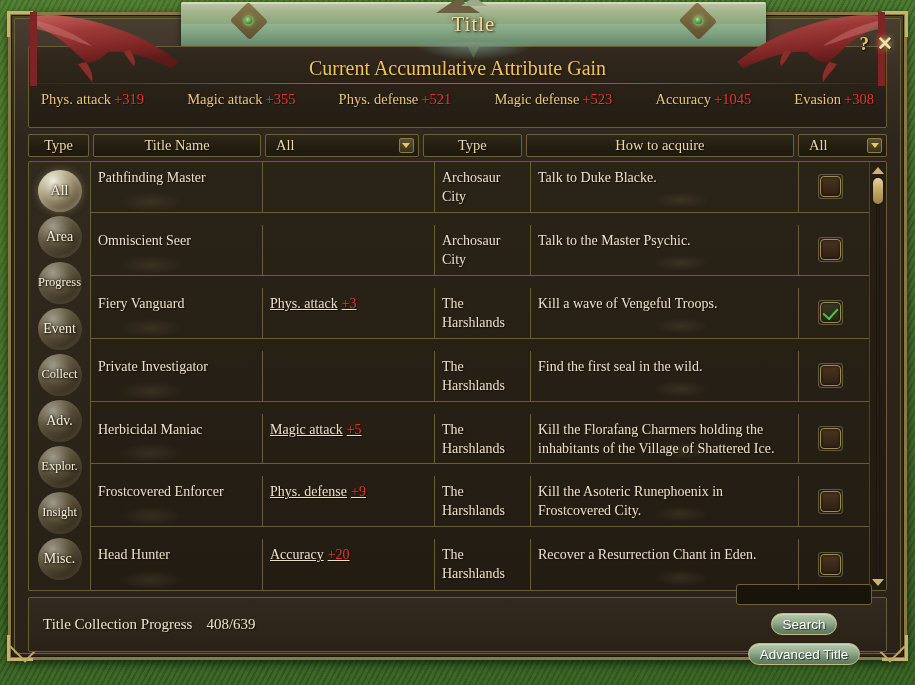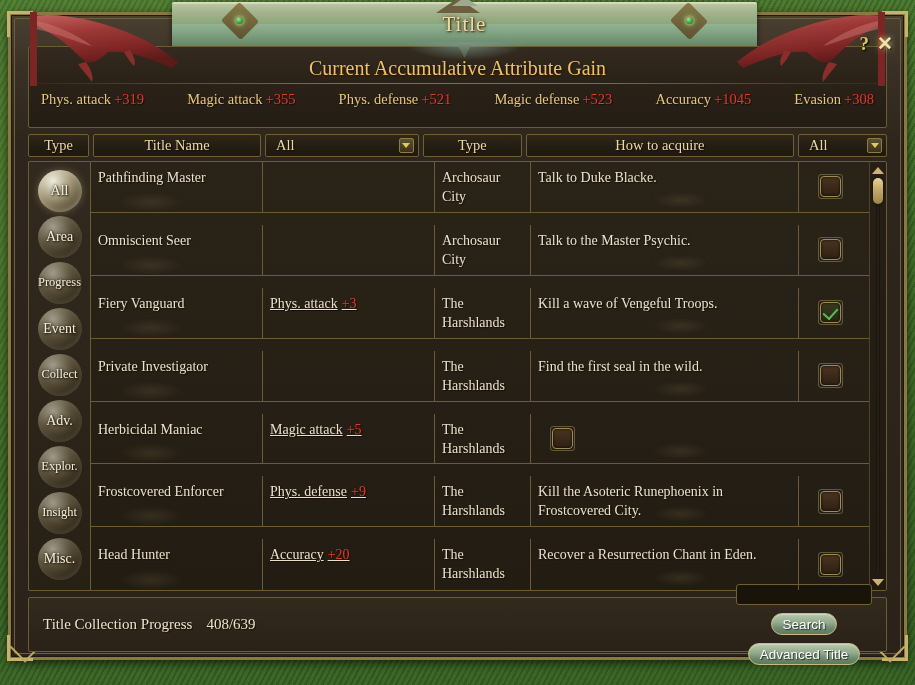--- a/index.html
+++ b/index.html
@@ -62,21 +62,21 @@
     transform: rotate(45deg);
     border-top: none; border-left: none;
     pointer-events: none;
   }
   .bottom-tip.l { left: 6px; }
   .bottom-tip.r { right: 6px; }
 
   
   .titlebar {
     position: absolute;
-    left: 164px;
+    left: 173px;
     top: -10px;
     width: 585px;
     height: 48px;
     background:
       linear-gradient(180deg, #b9c4a4 0%, #a4b48e 18%, #8fa87d 42%, #7f9a72 60%, #6e8a65 78%, #5d7a58 100%);
     border-top: 2px solid #d8d9bc;
     border-bottom: 2px solid #c9c6a4;
     border-radius: 2px;
     box-shadow: 0 2px 6px rgba(0,0,0,0.5);
   }
@@ -724,20 +724,21 @@
                 <span class="checkbox"></span>
               </div>
           </div>
 
           <div class="trow">
             <div class="tcell name">Herbicidal Maniac</div>
             <div class="tcell attr">
               <span>Magic attack</span><span class="val">+5</span>
             </div>
             <div class="tcell type">The Harshlands</div>
+            <div class="tcell howto">Kill the Florafang Charmers holding the inhabitants of the Village of Shattered Ice.</div>
             <div class="tcell check">
                 <span class="checkbox"></span>
               </div>
           </div>
 
           <div class="trow">
             <div class="tcell name">Frostcovered Enforcer</div>
             <div class="tcell attr">
               <span>Phys. defense</span><span class="val">+9</span>
             </div>

